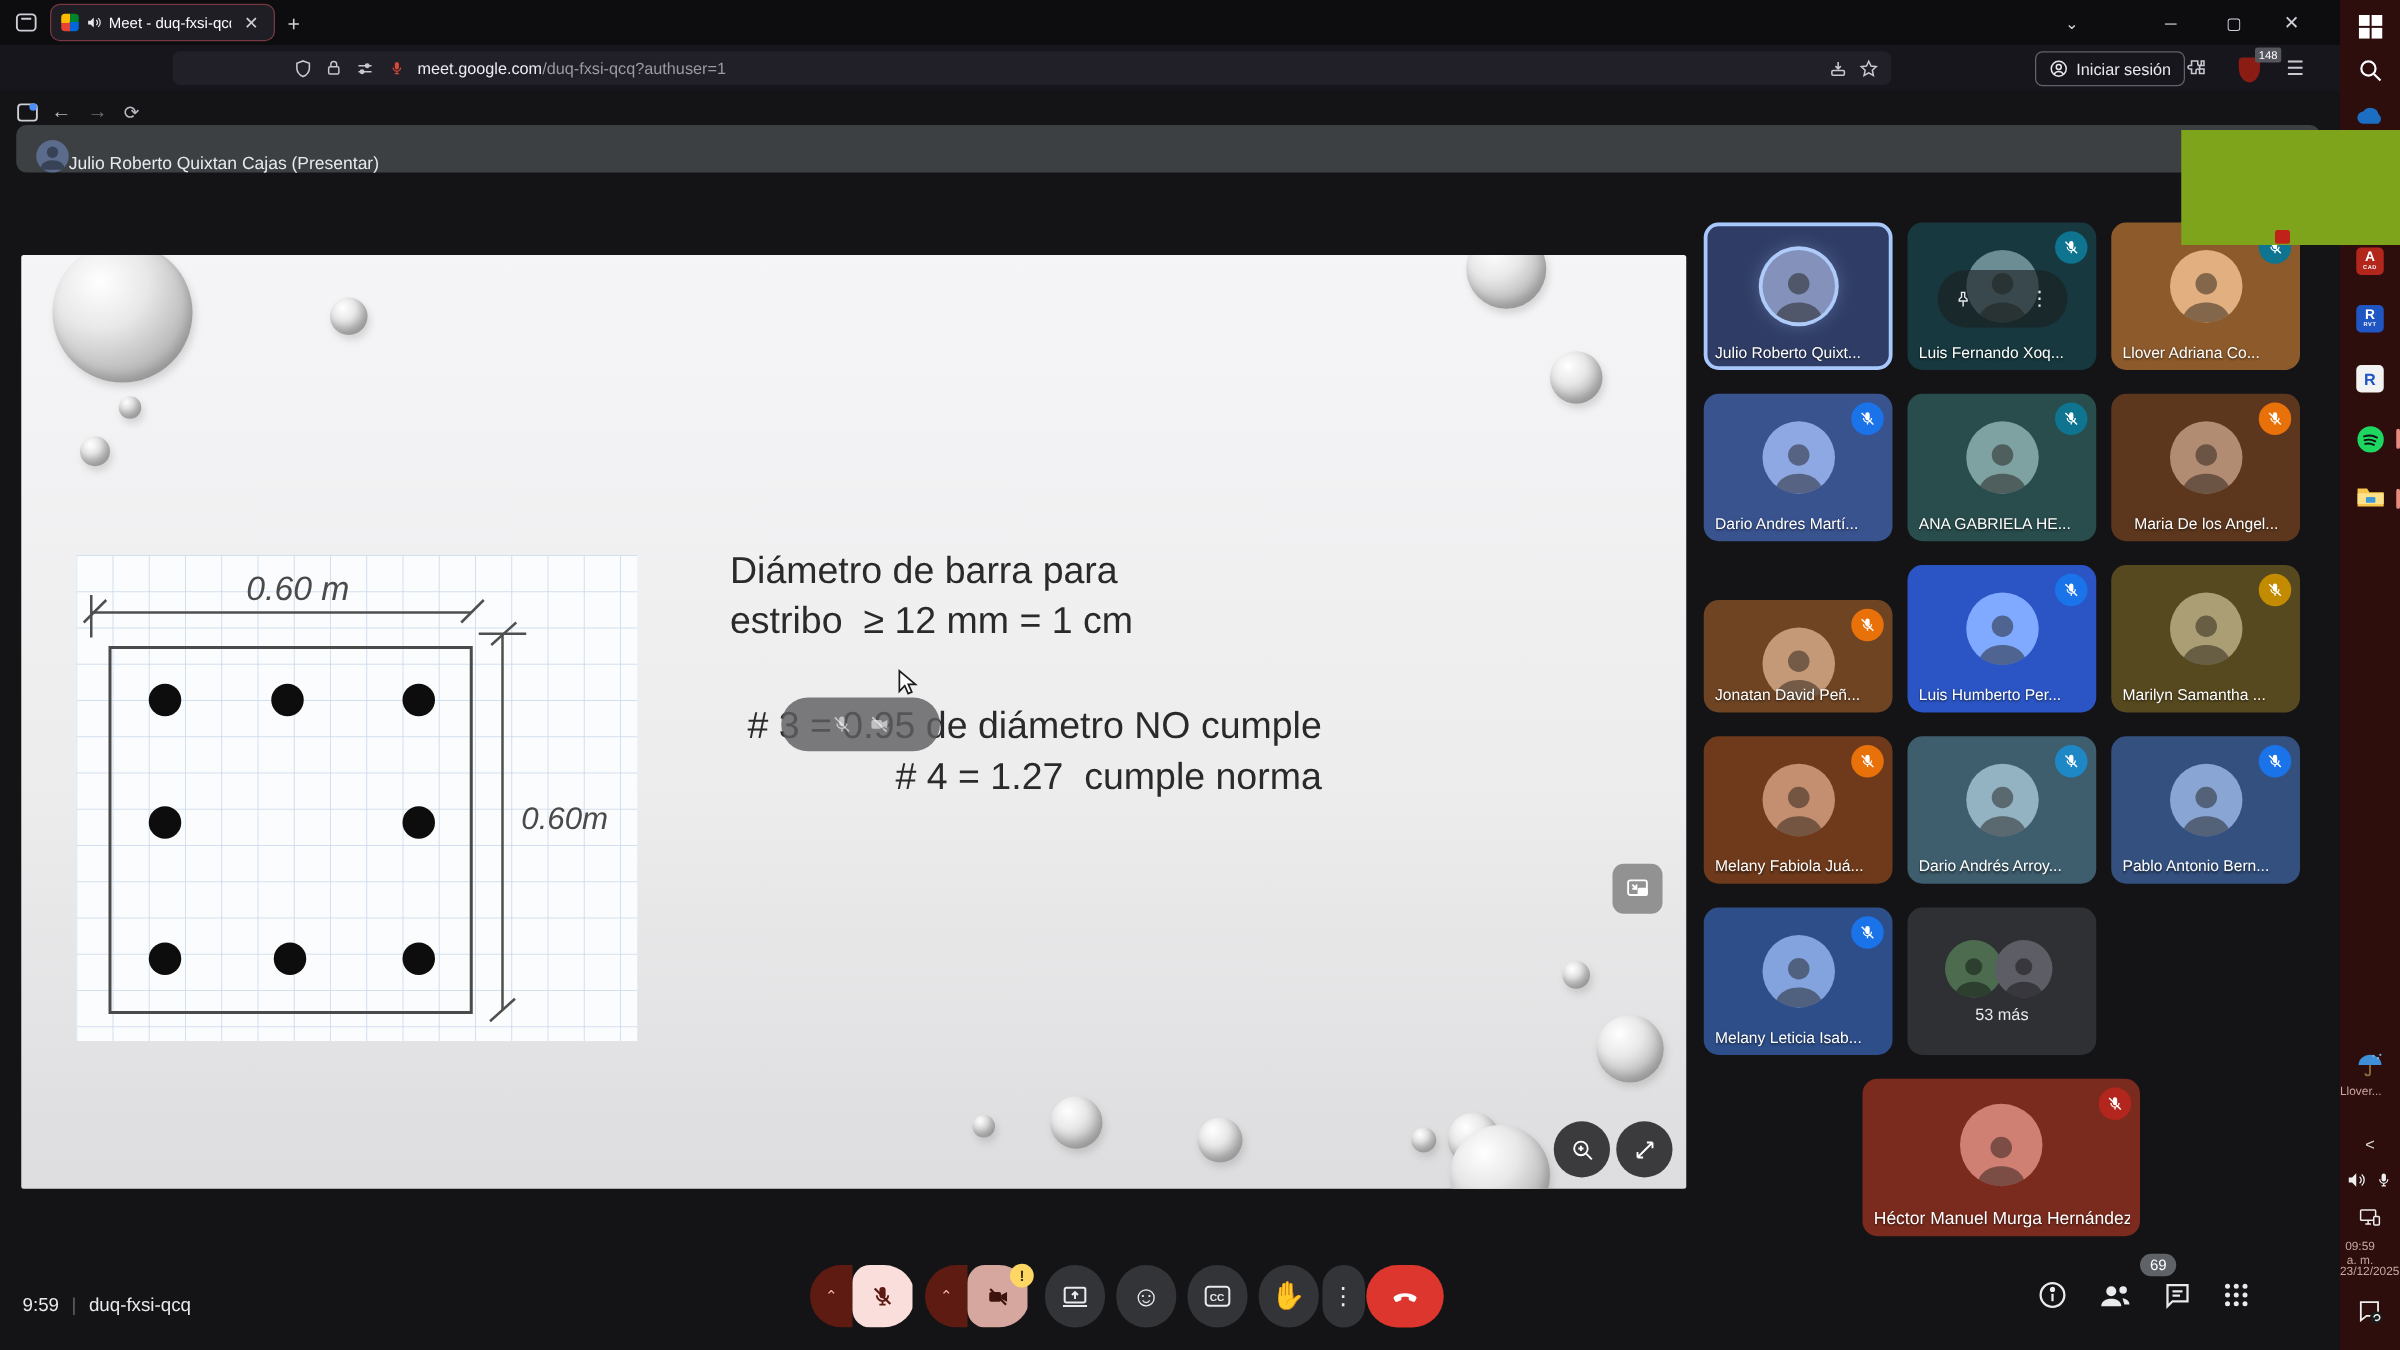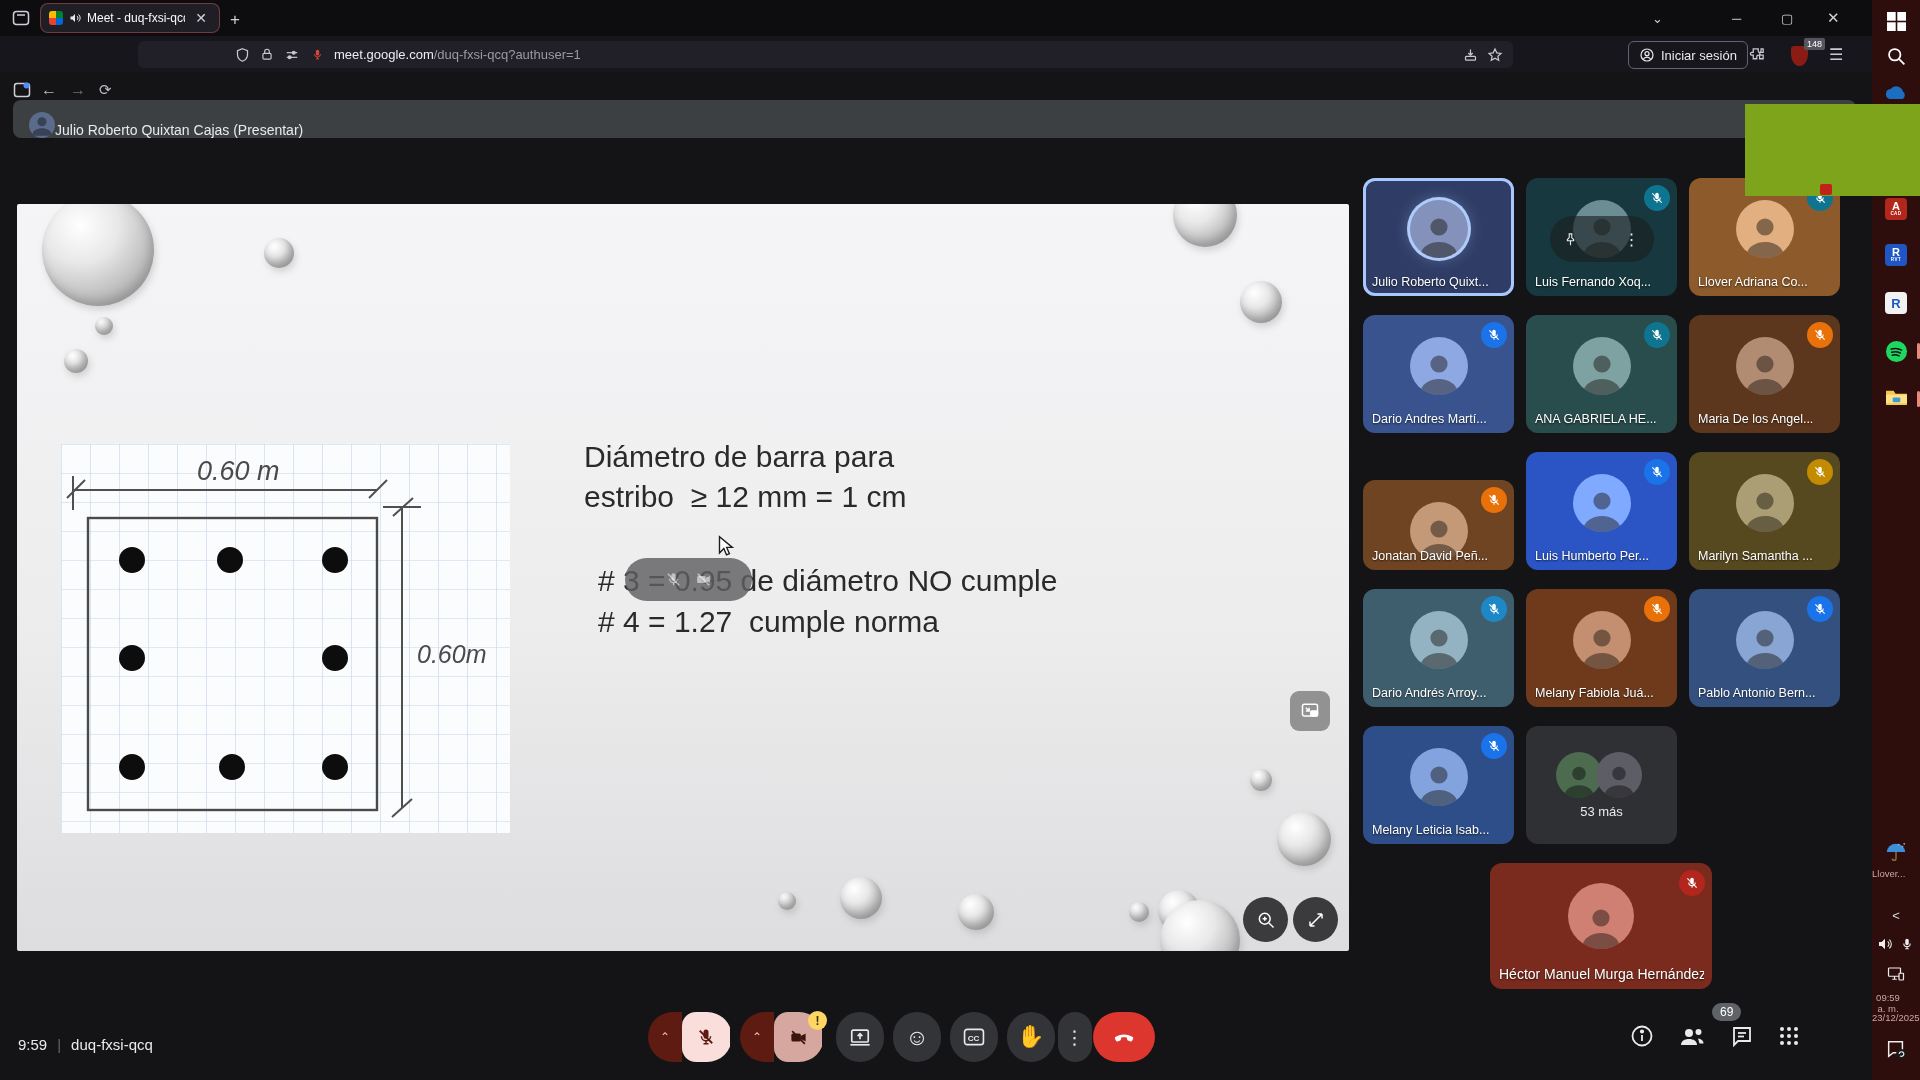--- a/index.html
+++ b/index.html
@@ -39,21 +39,21 @@
   .banner-name{font-size:14px;color:#e8eaed;}
 
   
   .slide{position:absolute;left:17px;top:204px;width:1332px;height:747px;border-radius:2px;
          background:linear-gradient(180deg,#f5f5f7 0%,#ededee 55%,#dddddf 100%);overflow:hidden;}
   .bubble{position:absolute;border-radius:50%;
      background:radial-gradient(circle at 34% 28%, #ffffff 0%, #e8e8e8 35%, #b9b9b9 70%, #989898 100%);
      box-shadow:inset -3px -5px 8px rgba(120,120,120,.45), 2px 4px 6px rgba(120,120,120,.25);}
   .slide-title{position:absolute;left:525px;top:118px;font-size:46px;letter-spacing:2px;color:#1f1f1f;}
   .slide-p1{position:absolute;left:567px;top:233px;font-size:30px;color:#2a2a2a;line-height:40px;white-space:pre;}
-  .slide-p2{position:absolute;left:581px;top:356px;font-size:30px;color:#2a2a2a;line-height:41px;white-space:pre;}
+  .slide-p2{position:absolute;left:581px;top:356px;font-size:30px;color:#2a2a2a;line-height:41px;white-space:pre;text-align:right;}
   .slide-pill{position:absolute;left:608px;top:354px;width:127px;height:43px;border-radius:22px;
       background:rgba(95,95,98,.82);display:flex;align-items:center;justify-content:center;gap:12px;
       color:rgba(255,255,255,.55);}
   .pip-btn{position:absolute;left:1273px;top:487px;width:40px;height:40px;border-radius:9px;
       background:rgba(130,130,132,.85);display:flex;align-items:center;justify-content:center;color:#fff;}
   .slide-zoom{position:absolute;left:1226px;top:693px;display:flex;gap:5px;}
   .zbtn{width:45px;height:45px;border-radius:50%;background:rgba(44,45,48,.92);
         display:flex;align-items:center;justify-content:center;color:#fff;}
   .cursor{position:absolute;left:698px;top:331px;}
 
@@ -394,21 +394,21 @@
       </span>
       <span class="badge" style="background: rgb(14, 116, 144);">
         <svg width="14" height="14" viewBox="0 0 24 24">
             <path d="M12 3a3 3 0 0 1 3 3v5a3 3 0 0 1-6 0V6a3 3 0 0 1 3-3z" fill="#fff"></path>
             <path d="M6.5 11a5.5 5.5 0 0 0 11 0M12 16.5V20" fill="none" stroke="#fff" stroke-width="1.8"></path>
             <line x1="4" y1="4" x2="20" y2="20" stroke="#fff" stroke-width="2"></line>
           </svg>
       </span>
       <span class="tname">ANA GABRIELA HE...</span>
     </div>
-      <div class="tile" style="background: rgb(93, 55, 29);">
+      <div class="tile" style="background: rgb(93, 55, 29); text-align: center;">
       <span class="av" style="background: rgb(178, 140, 114);">
         <svg width="52" height="48" viewBox="0 0 24 24" fill="rgba(20,16,12,.45)">
             <circle cx="12" cy="8.5" r="4.3"></circle>
             <path d="M2.5 24c0-5.5 4.8-8 9.5-8s9.5 2.5 9.5 8z"></path>
           </svg>
       </span>
       <span class="badge" style="background: rgb(232, 113, 10);">
         <svg width="14" height="14" viewBox="0 0 24 24">
             <path d="M12 3a3 3 0 0 1 3 3v5a3 3 0 0 1-6 0V6a3 3 0 0 1 3-3z" fill="#fff"></path>
             <path d="M6.5 11a5.5 5.5 0 0 0 11 0M12 16.5V20" fill="none" stroke="#fff" stroke-width="1.8"></path>
@@ -458,51 +458,51 @@
       </span>
       <span class="badge" style="background: rgb(194, 139, 0);">
         <svg width="14" height="14" viewBox="0 0 24 24">
             <path d="M12 3a3 3 0 0 1 3 3v5a3 3 0 0 1-6 0V6a3 3 0 0 1 3-3z" fill="#fff"></path>
             <path d="M6.5 11a5.5 5.5 0 0 0 11 0M12 16.5V20" fill="none" stroke="#fff" stroke-width="1.8"></path>
             <line x1="4" y1="4" x2="20" y2="20" stroke="#fff" stroke-width="2"></line>
           </svg>
       </span>
       <span class="tname">Marilyn Samantha ...</span>
     </div>
+      <div class="tile" style="background: rgb(110, 58, 27);">
+      <span class="av" style="background: rgb(195, 143, 112);">
+        <svg width="52" height="48" viewBox="0 0 24 24" fill="rgba(20,16,12,.45)">
+            <circle cx="12" cy="8.5" r="4.3"></circle>
+            <path d="M2.5 24c0-5.5 4.8-8 9.5-8s9.5 2.5 9.5 8z"></path>
+          </svg>
+      </span>
+      <span class="badge" style="background: rgb(232, 113, 10);">
+        <svg width="14" height="14" viewBox="0 0 24 24">
+            <path d="M12 3a3 3 0 0 1 3 3v5a3 3 0 0 1-6 0V6a3 3 0 0 1 3-3z" fill="#fff"></path>
+            <path d="M6.5 11a5.5 5.5 0 0 0 11 0M12 16.5V20" fill="none" stroke="#fff" stroke-width="1.8"></path>
+            <line x1="4" y1="4" x2="20" y2="20" stroke="#fff" stroke-width="2"></line>
+          </svg>
+      </span>
+      <span class="tname">Melany Fabiola Juá...</span>
+    </div>
       <div class="tile" style="background: rgb(62, 93, 109);">
       <span class="av" style="background: rgb(147, 178, 194);">
         <svg width="52" height="48" viewBox="0 0 24 24" fill="rgba(20,16,12,.45)">
             <circle cx="12" cy="8.5" r="4.3"></circle>
             <path d="M2.5 24c0-5.5 4.8-8 9.5-8s9.5 2.5 9.5 8z"></path>
           </svg>
       </span>
       <span class="badge" style="background: rgb(30, 136, 199);">
         <svg width="14" height="14" viewBox="0 0 24 24">
             <path d="M12 3a3 3 0 0 1 3 3v5a3 3 0 0 1-6 0V6a3 3 0 0 1 3-3z" fill="#fff"></path>
             <path d="M6.5 11a5.5 5.5 0 0 0 11 0M12 16.5V20" fill="none" stroke="#fff" stroke-width="1.8"></path>
             <line x1="4" y1="4" x2="20" y2="20" stroke="#fff" stroke-width="2"></line>
           </svg>
       </span>
       <span class="tname">Dario Andrés Arroy...</span>
-    </div>
-      <div class="tile" style="background: rgb(110, 58, 27);">
-      <span class="av" style="background: rgb(195, 143, 112);">
-        <svg width="52" height="48" viewBox="0 0 24 24" fill="rgba(20,16,12,.45)">
-            <circle cx="12" cy="8.5" r="4.3"></circle>
-            <path d="M2.5 24c0-5.5 4.8-8 9.5-8s9.5 2.5 9.5 8z"></path>
-          </svg>
-      </span>
-      <span class="badge" style="background: rgb(232, 113, 10);">
-        <svg width="14" height="14" viewBox="0 0 24 24">
-            <path d="M12 3a3 3 0 0 1 3 3v5a3 3 0 0 1-6 0V6a3 3 0 0 1 3-3z" fill="#fff"></path>
-            <path d="M6.5 11a5.5 5.5 0 0 0 11 0M12 16.5V20" fill="none" stroke="#fff" stroke-width="1.8"></path>
-            <line x1="4" y1="4" x2="20" y2="20" stroke="#fff" stroke-width="2"></line>
-          </svg>
-      </span>
-      <span class="tname">Melany Fabiola Juá...</span>
     </div>
       <div class="tile" style="background: rgb(51, 80, 127);">
       <span class="av" style="background: rgb(136, 165, 212);">
         <svg width="52" height="48" viewBox="0 0 24 24" fill="rgba(20,16,12,.45)">
             <circle cx="12" cy="8.5" r="4.3"></circle>
             <path d="M2.5 24c0-5.5 4.8-8 9.5-8s9.5 2.5 9.5 8z"></path>
           </svg>
       </span>
       <span class="badge" style="background: rgb(26, 115, 232);">
         <svg width="14" height="14" viewBox="0 0 24 24">

